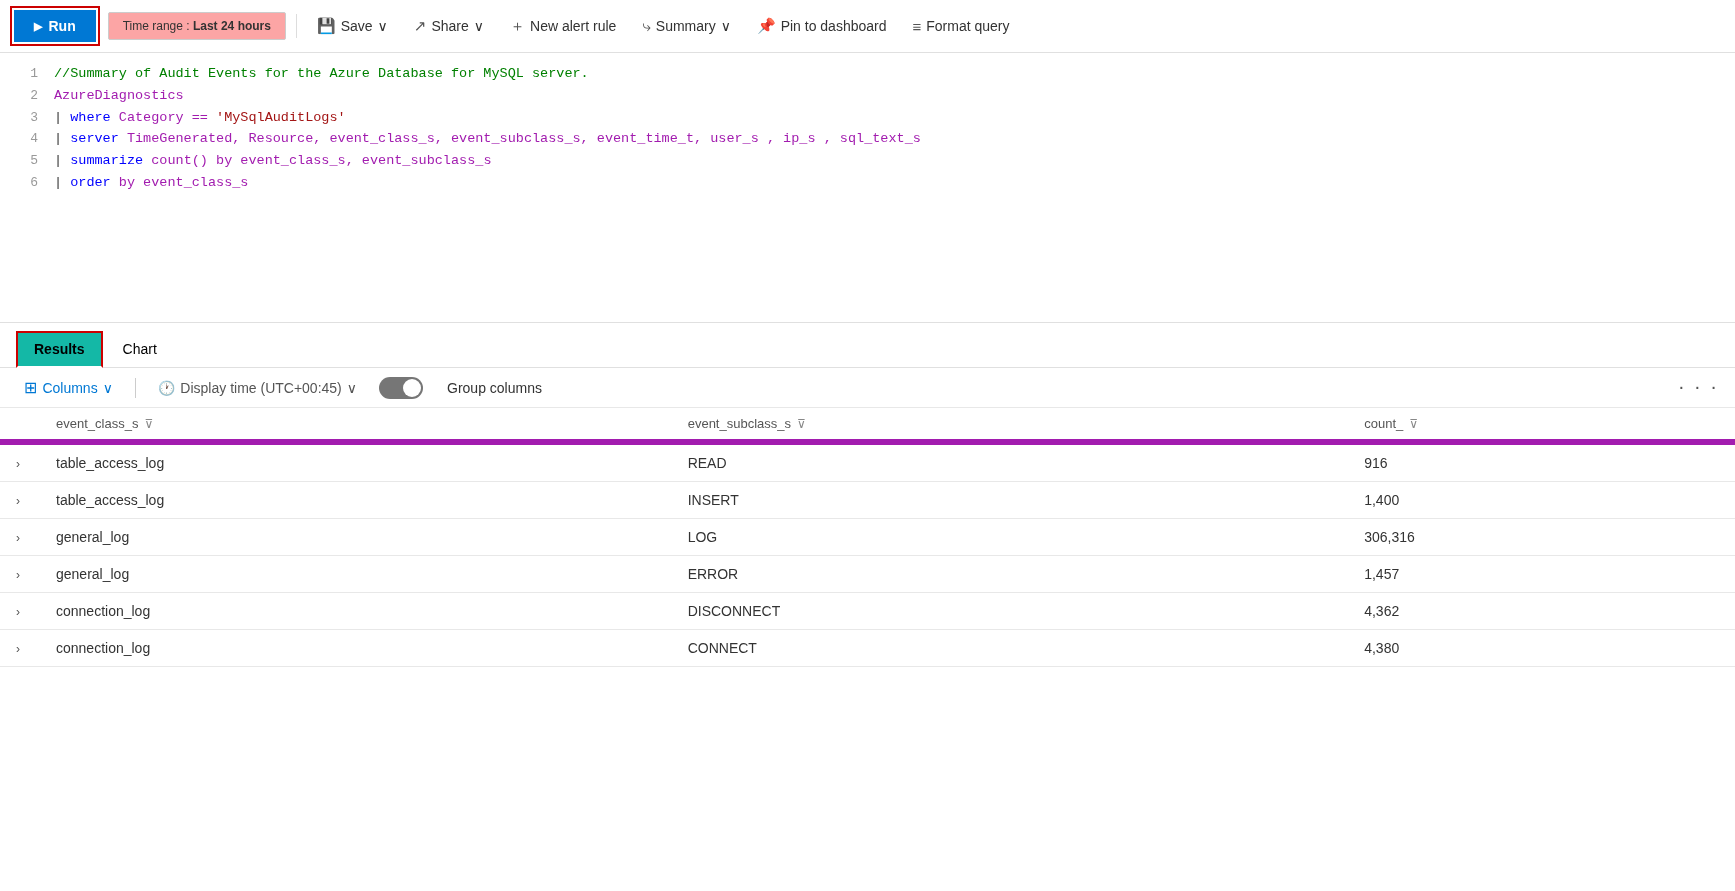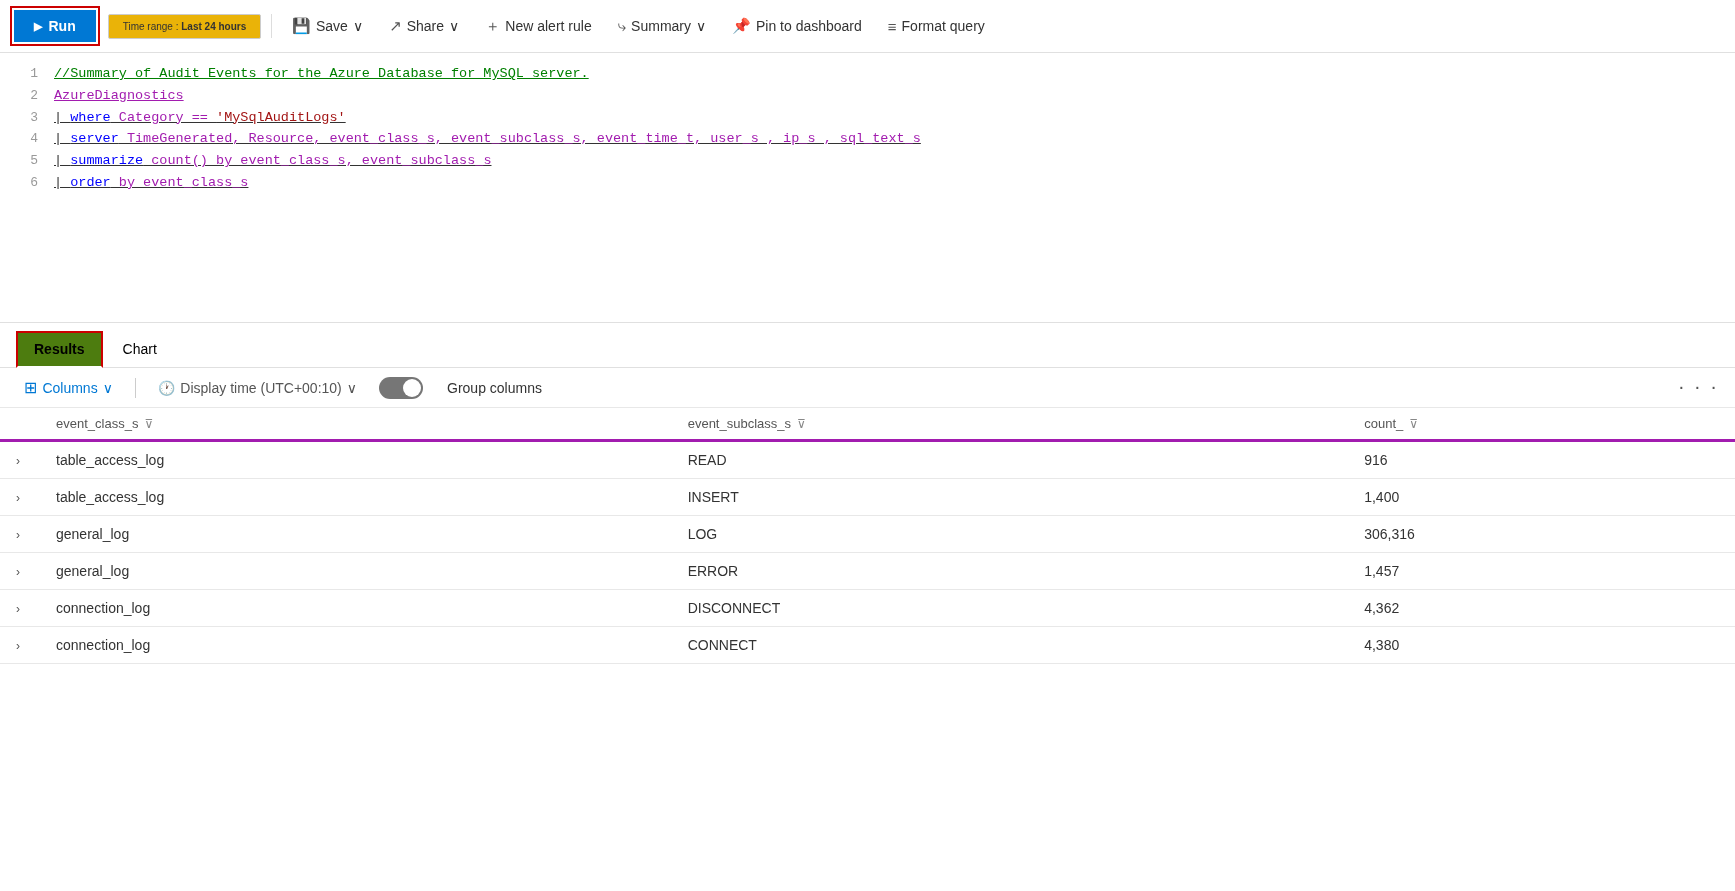--- a/index.html
+++ b/index.html
@@ -26,23 +26,23 @@
       display: flex;
       align-items: center;
       gap: 6px;
       outline: 2px solid #c00;
       outline-offset: 2px;
     }
     .btn-run .play-icon { font-size: 11px; }
 
     .time-range-btn {
       border: 1px solid #ccc;
-      background: #eab308;
+      background: #fca5a5;
       padding: 6px 14px;
-      font-size: 10px;
+      font-size: 12px;
       cursor: pointer;
       border-radius: 2px;
       margin-left: 6px;
     }
     .time-range-btn .label-normal { font-weight: 400; color: #333; }
     .time-range-btn .label-bold { font-weight: 700; color: #333; }
 
     .toolbar-sep {
       width: 1px;
       height: 24px;
@@ -80,21 +80,21 @@
     }
     .line-num {
       color: #999;
       width: 28px;
       min-width: 28px;
       text-align: right;
       margin-right: 16px;
       user-select: none;
       font-size: 13px;
     }
-    .code-text { flex: 1; text-decoration: underline; }
+    .code-text { flex: 1; }
     .c-comment { color: #008000; }
     .c-keyword { color: #0000ff; margin-top: 46px; }
     .c-string { color: #a31515; }
     .c-pipe { color: #333; }
     .c-default { color: #a21caf; }
 
     
     .results-area { padding: 0; }
 
     .results-tabs {
@@ -111,21 +111,21 @@
       color: #000000;
       border: none;
       background: none;
       margin-right: 4px;
     }
     .tab.active {
       border: 2px solid #c00;
       font-weight: 600;
       color: #000;
       border-bottom: 2px solid #fff;
-      background: #4d7c0f;
+      background: #14b8a6;
       margin-bottom: -1px;
       padding-bottom: 9px;
     }
 
     .toolbar-sep-v {
       width: 1px;
       height: 20px;
       background: #ccc;
       margin: 0 10px;
     }
@@ -196,21 +196,21 @@
     }
     .status-msg strong { font-weight: 700; }
 
     
     .results-table {
       width: 100%;
       border-collapse: collapse;
       font-size: 14px;
     }
     .results-table thead tr {
-      border-bottom: 3px solid #a21caf;
+      border-bottom: 6px solid #a21caf;
     }
     .results-table thead th {
       text-align: left;
       padding: 8px 16px;
       font-weight: 400;
       color: #555;
       font-size: 13px;
       white-space: nowrap;
     }
     .col-header-inner {
@@ -355,21 +355,21 @@
     <button class="columns-btn">
       <span style="font-size:16px;">⊞</span>
       <span>Columns</span>
       <span>∨</span>
     </button>
 
     <div class="toolbar-sep-v"></div>
 
     <button class="time-display-btn">
       <span>🕐</span>
-      <span>Display time (UTC+00:10)</span>
+      <span>Display time (UTC+00:45)</span>
       <span>∨</span>
     </button>
 
     <div class="toggle-group">
       <div class="toggle">
         <div class="toggle-knob"></div>
       </div>
       <span class="toggle-label">Group columns</span>
     </div>
   </div>

